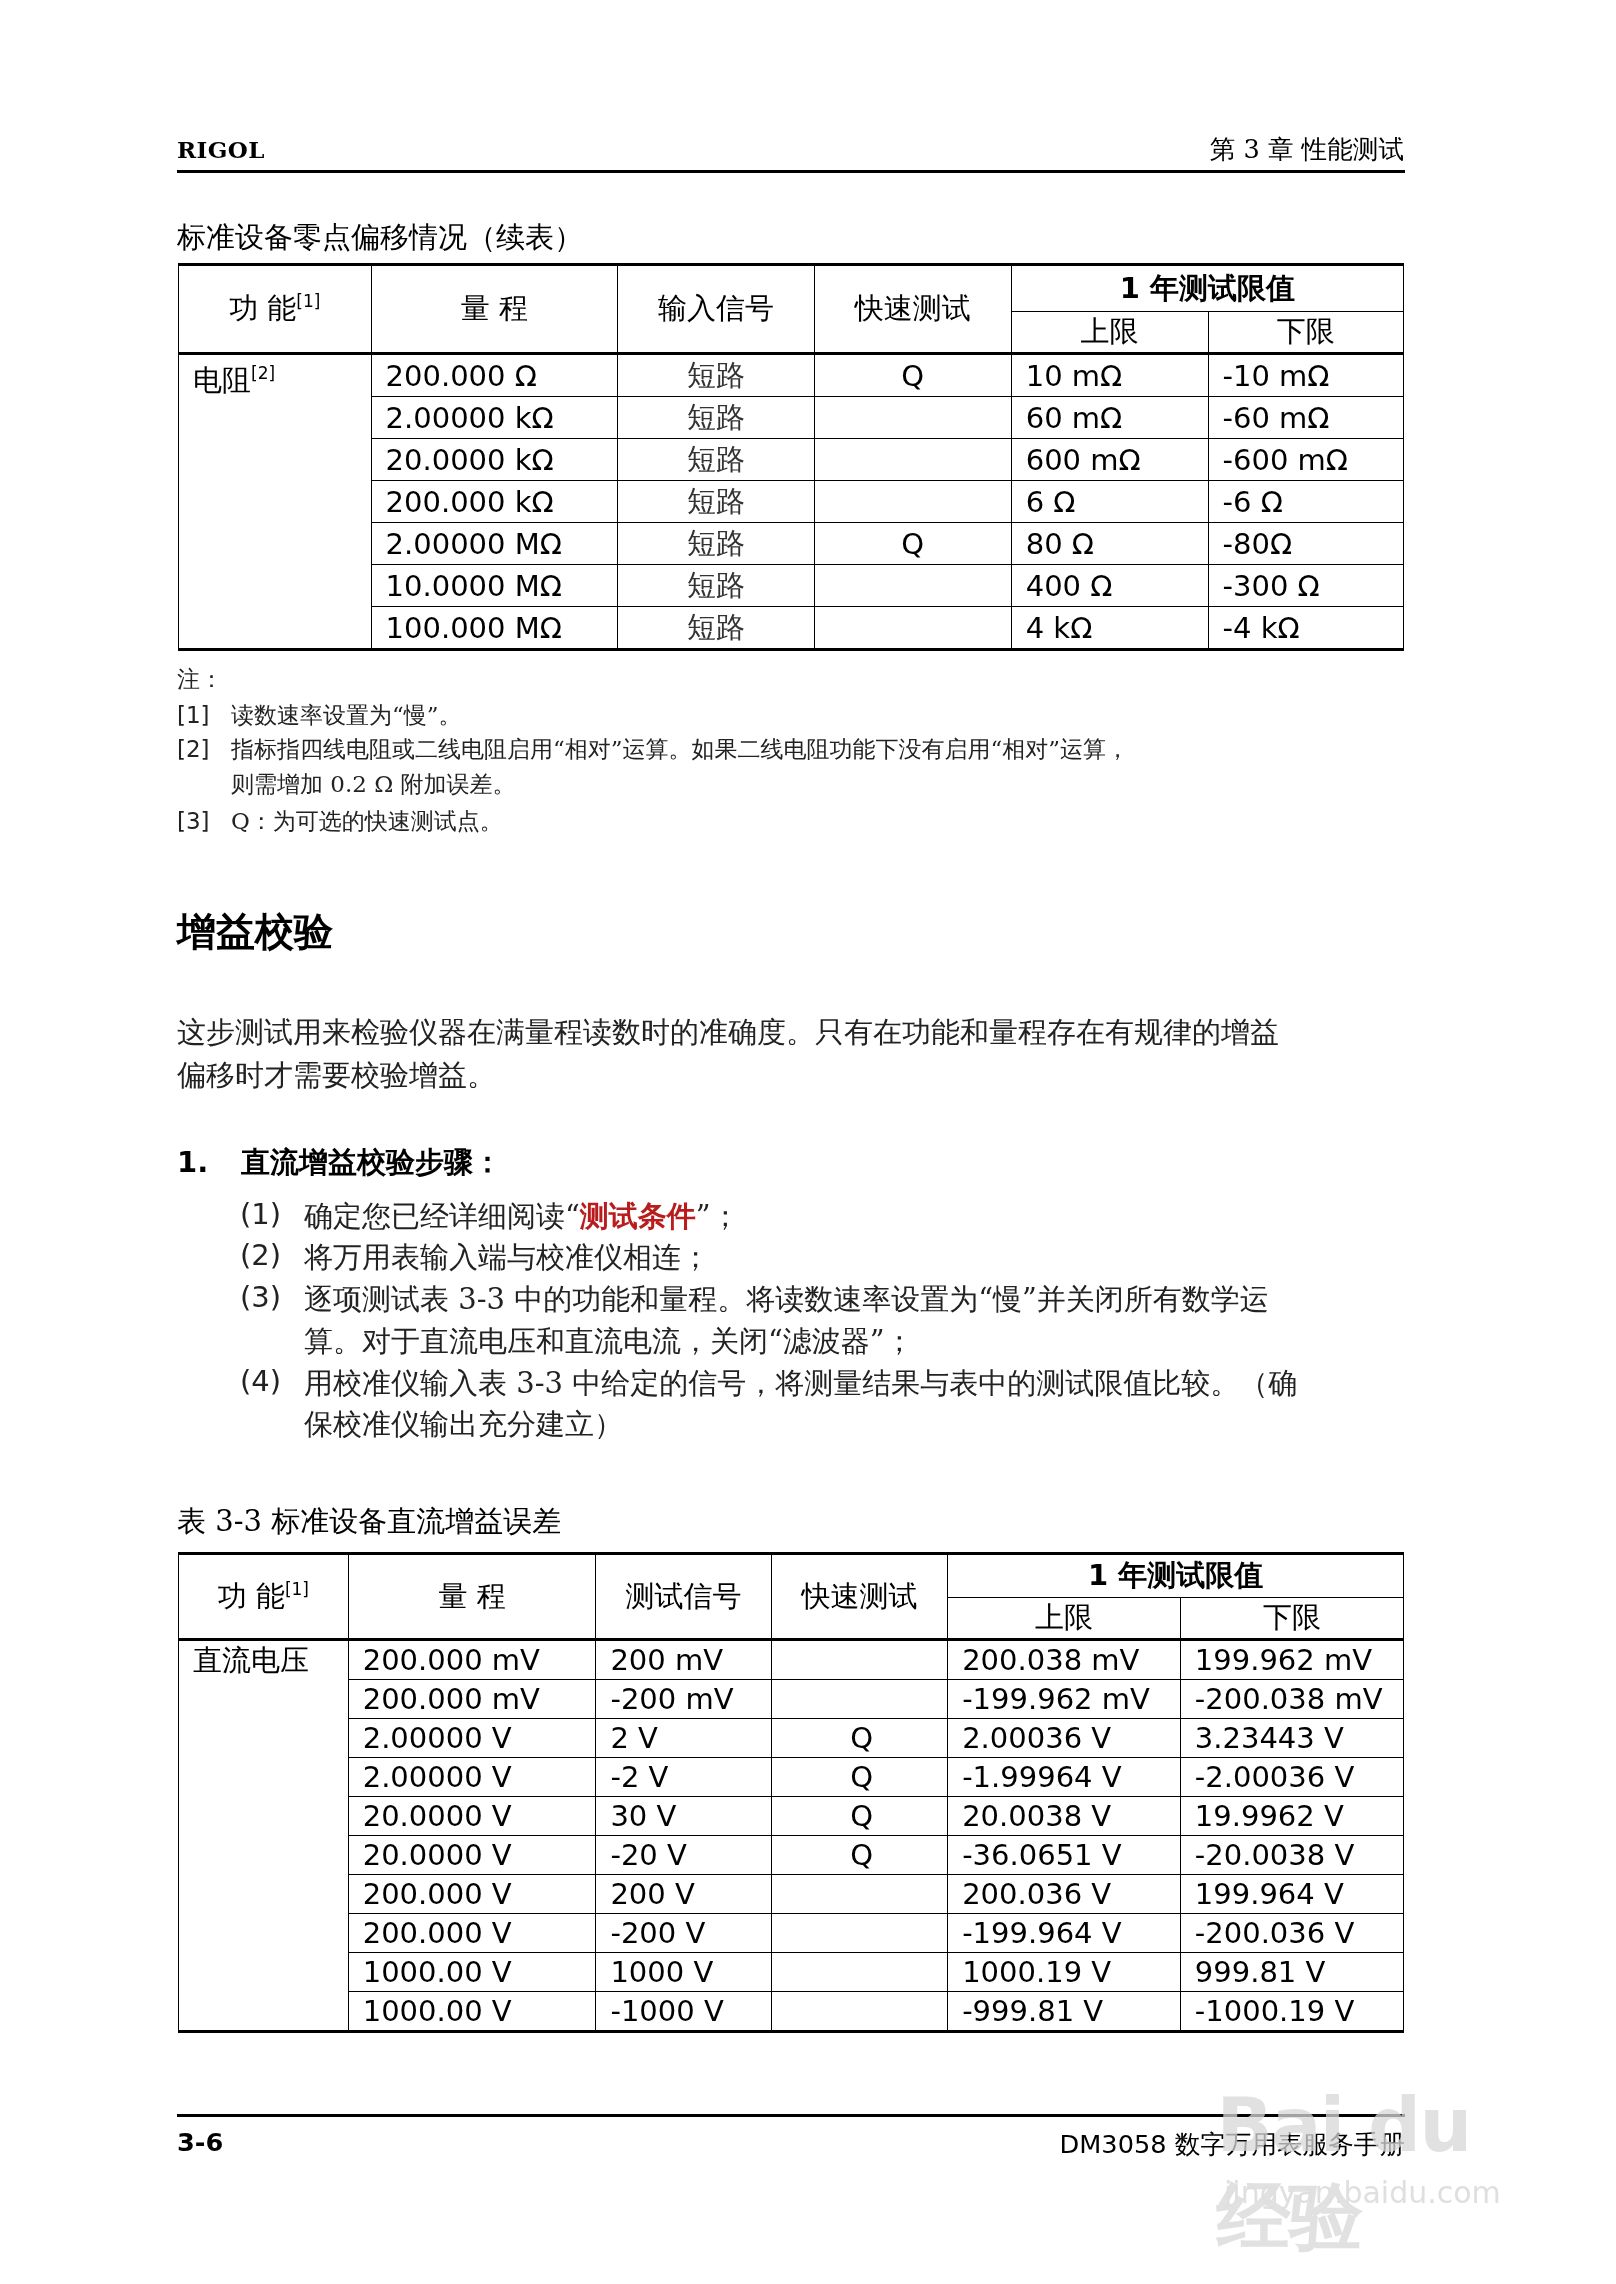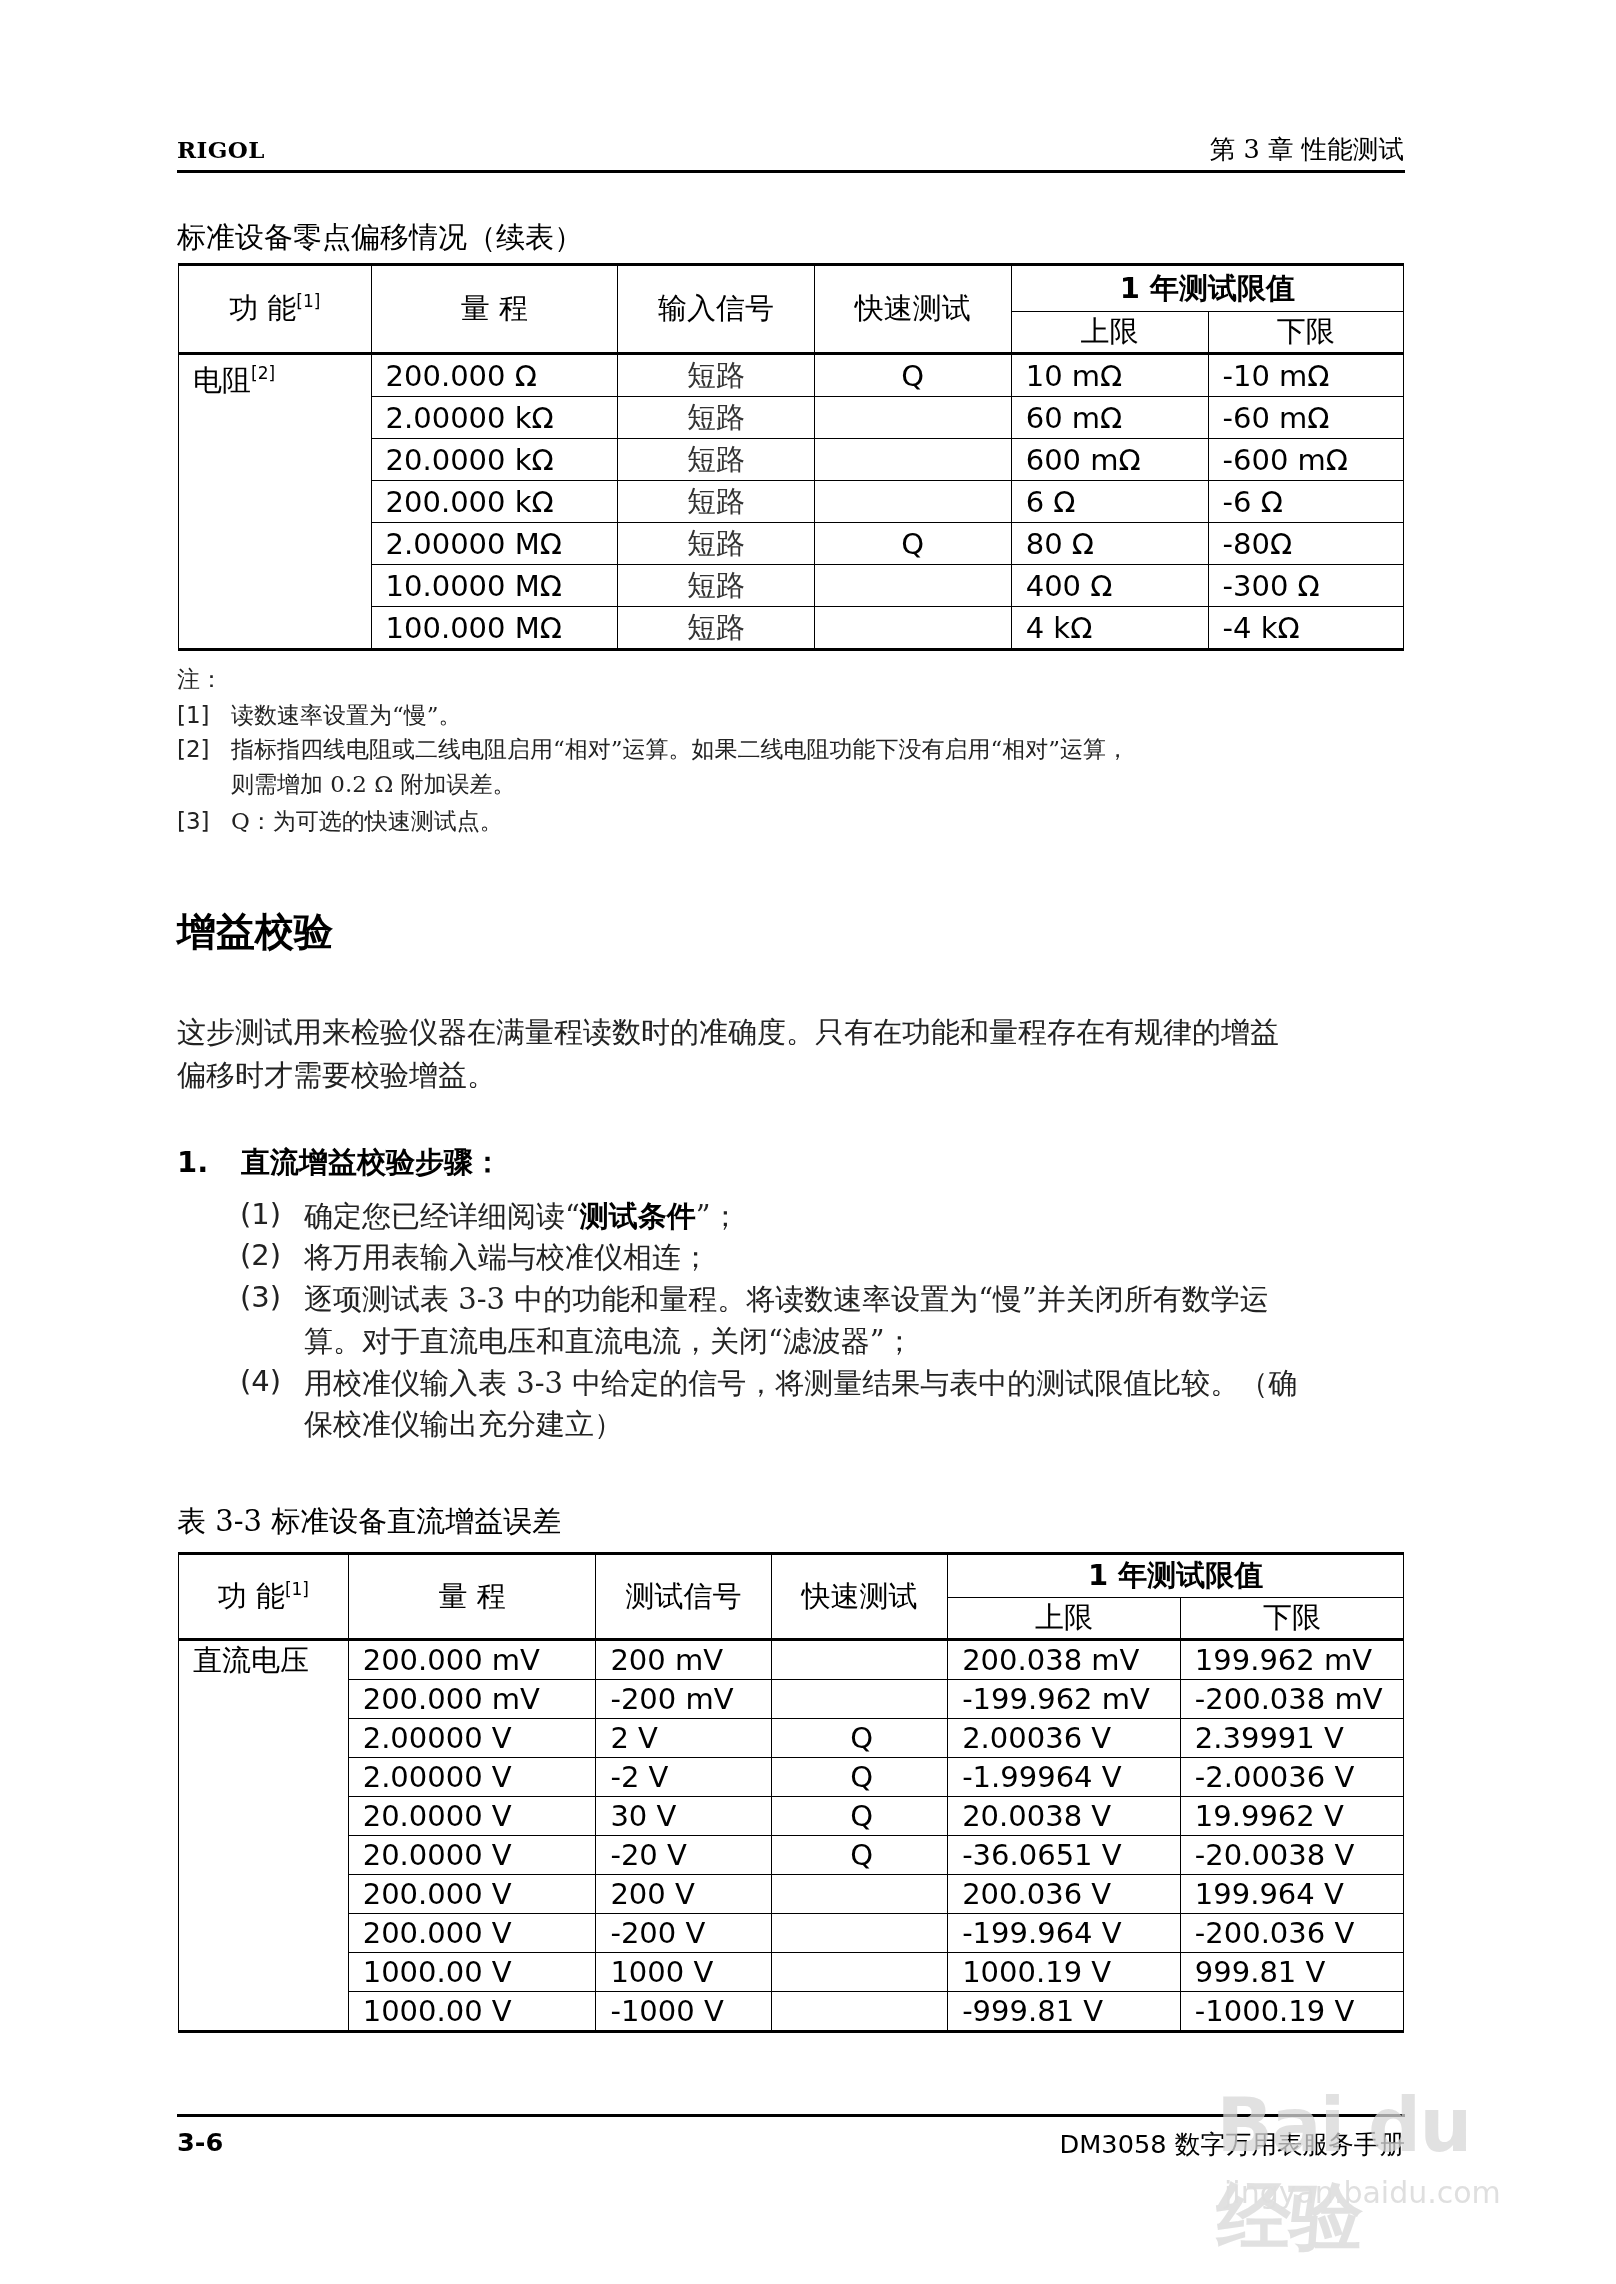--- a/index.html
+++ b/index.html
@@ -64,21 +64,21 @@
   .para { font-family: "DejaVu Serif", serif; font-size: 29px; color: #222; }
   #intro-1 { left: 177px; top: 1013px; }
   #intro-2 { left: 177px; top: 1056px; }
 
   #step-heading { left: 177px; top: 1143px; font-size: 29px; font-weight: bold; font-family: "DejaVu Sans", sans-serif; }
   #step-heading .hnum { display: inline-block; width: 64px; }
 
   .step { font-family: "DejaVu Serif", serif; font-size: 29px; color: #222; }
   .step .snum { position: absolute; left: 0; font-family: "DejaVu Sans", sans-serif; }
   .step .stext { position: absolute; left: 64px; white-space: nowrap; }
-  .step b { font-weight: bold; color: #000000; }
+  .step b { font-weight: bold; color: #b91c1c; }
   #step-1 { left: 240px; top: 1197px; }
   #step-2 { left: 240px; top: 1238px; }
   #step-3 { left: 240px; top: 1280px; }
   #step-3b { left: 304px; top: 1322px; }
   #step-4 { left: 240px; top: 1364px; }
   #step-4b { left: 304px; top: 1405px; }
 
   
   #footer-rule { left: 177px; top: 2114px; width: 1228px; height: 3.1px; background: #000; }
   #page-number { left: 177px; top: 2127px; font-size: 25.6px; font-weight: bold; }
@@ -238,21 +238,21 @@
     <td>-200 mV</td>
     <td class="center"></td>
     <td>-199.962 mV</td>
     <td>-200.038 mV</td>
   </tr>
   <tr class="r">
     <td>2.00000 V</td>
     <td>2 V</td>
     <td class="center">Q</td>
     <td>2.00036 V</td>
-    <td>2.39991 V</td>
+    <td>3.23443 V</td>
   </tr>
   <tr class="r">
     <td>2.00000 V</td>
     <td>-2 V</td>
     <td class="center">Q</td>
     <td>-1.99964 V</td>
     <td>-2.00036 V</td>
   </tr>
   <tr class="r">
     <td>20.0000 V</td>

